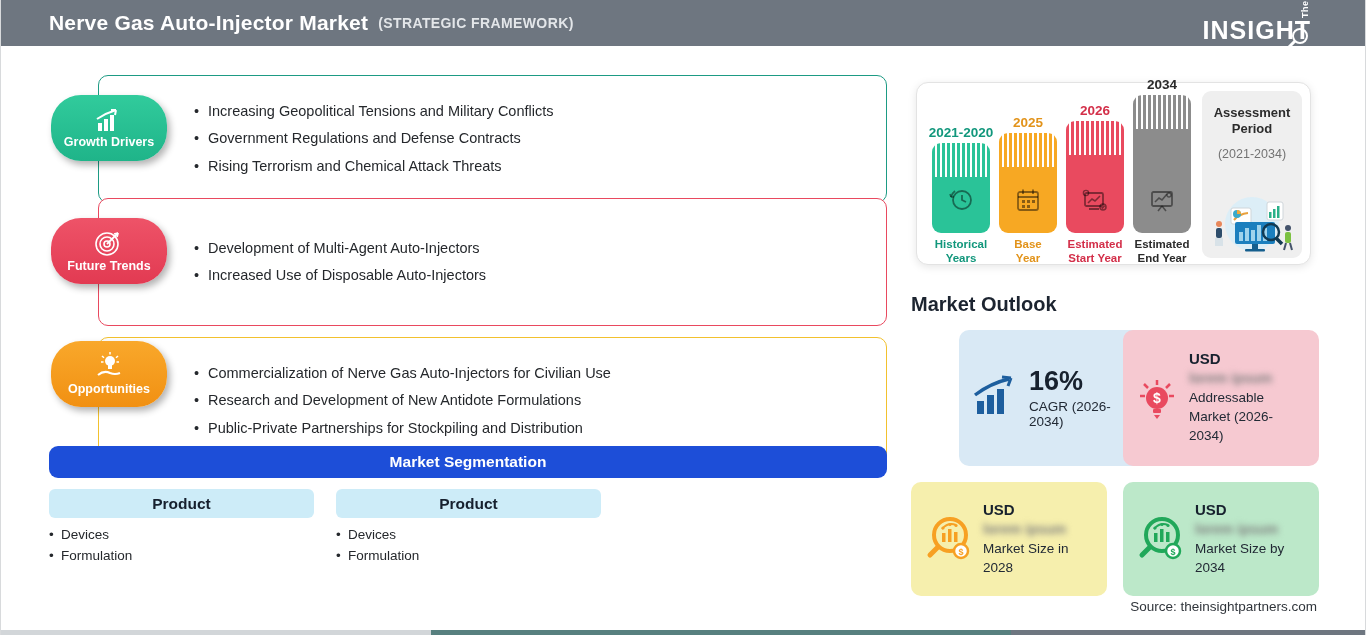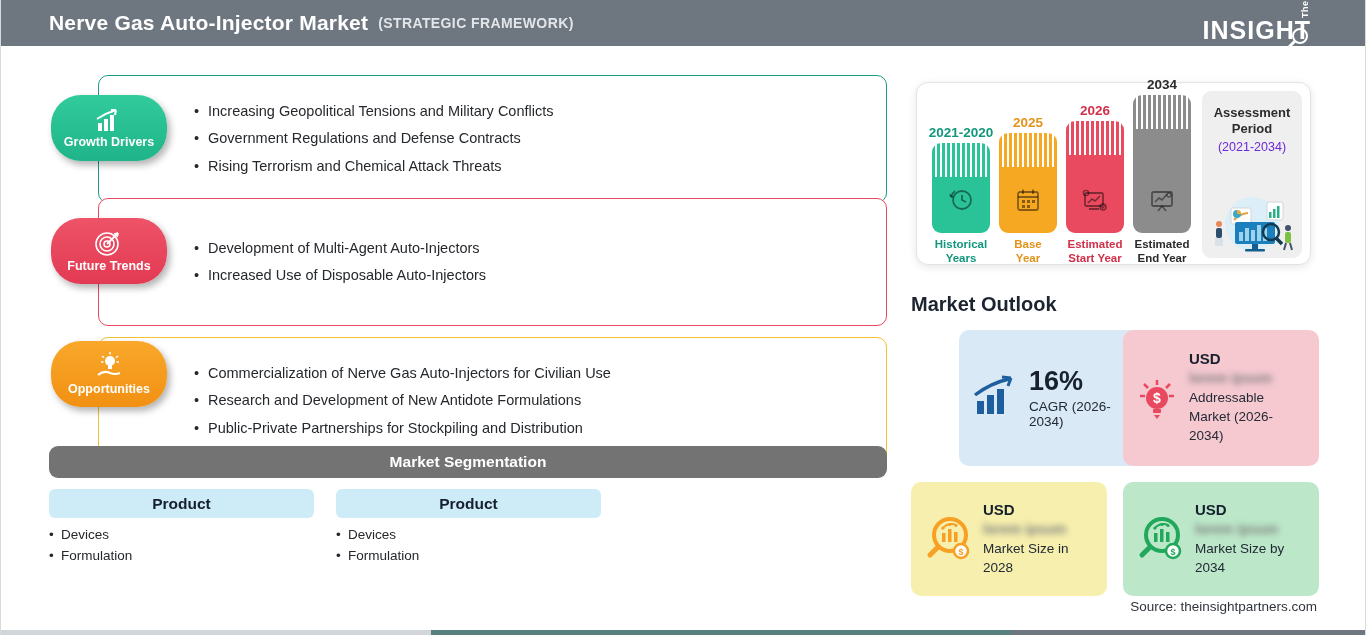--- a/index.html
+++ b/index.html
@@ -47,21 +47,21 @@
   }
   .fw-pill.drivers { top:95px;  background:linear-gradient(180deg,#31cb9c,#1fb489); }
   .fw-pill.trends  { top:218px; background:linear-gradient(180deg,#ee5368,#e23a52); }
   .fw-pill.opps    { top:341px; background:linear-gradient(180deg,#f9a82b,#f19012); }
   .fw-pill-label { color:#ffffff; font-size:12.5px; font-weight:bold; margin-top:2px; }
   .fw-pill svg { display:block; }
 
   
   .seg-bar {
     position:absolute; left:48px; top:446px; width:838px; height:32px;
-    background:#737373; border-radius:9px;
+    background:#1d4ed8; border-radius:9px;
     display:flex; align-items:center; justify-content:center;
     color:#ffffff; font-weight:bold; font-size:15.5px;
   }
   .seg-col-header {
     position:absolute; top:489px; width:265px; height:29px;
     background:#cdecf8; border-radius:6px;
     display:flex; align-items:center; justify-content:center;
     color:#16202e; font-weight:bold; font-size:15.5px;
   }
   .seg-col-header.c1 { left:48px; }
@@ -93,21 +93,21 @@
   .tl-label { position:absolute; top:155px; width:76px; text-align:center; font-weight:bold; font-size:11.5px; line-height:13.5px; }
   .tl-label.b1 { left:6px;   color:#12977c; }
   .tl-label.b2 { left:73px;  color:#e2931a; }
   .tl-label.b3 { left:140px; color:#d32f49; }
   .tl-label.b4 { left:207px; color:#2b2b2b; }
   .tl-assess {
     position:absolute; right:8px; top:8px; width:100px; height:167px;
     background:#efefef; border-radius:9px; text-align:center; padding-top:14px;
   }
   .tl-assess-title { font-size:13px; font-weight:bold; color:#2c2c2c; line-height:15.5px; }
-  .tl-assess-range { font-size:12.5px; color:#6d28d9; margin-top:4px; }
+  .tl-assess-range { font-size:12.5px; color:#737373; margin-top:11px; }
   .tl-assess svg { position:absolute; bottom:6px; left:7px; }
 
   
   .outlook-title { position:absolute; left:910px; top:293px; font-size:20px; font-weight:bold; color:#1c2430; }
   .ol-card { position:absolute; border-radius:10px; display:flex; align-items:center; padding:0 12px; }
   .ol-card.blue   { left:910px;  top:330px; width:196px; height:136px; background:#d9e9f5;margin-left:48px; }
   .ol-card.pink   { left:1122px; top:330px; width:196px; height:136px; background:#f6c9d1; }
   .ol-card.yellow { left:910px;  top:482px; width:196px; height:114px; background:#f6efad; }
   .ol-card.green  { left:1122px; top:482px; width:196px; height:114px; background:#bce8c9; }
   .ol-icon { flex:none; margin-right:10px; }

